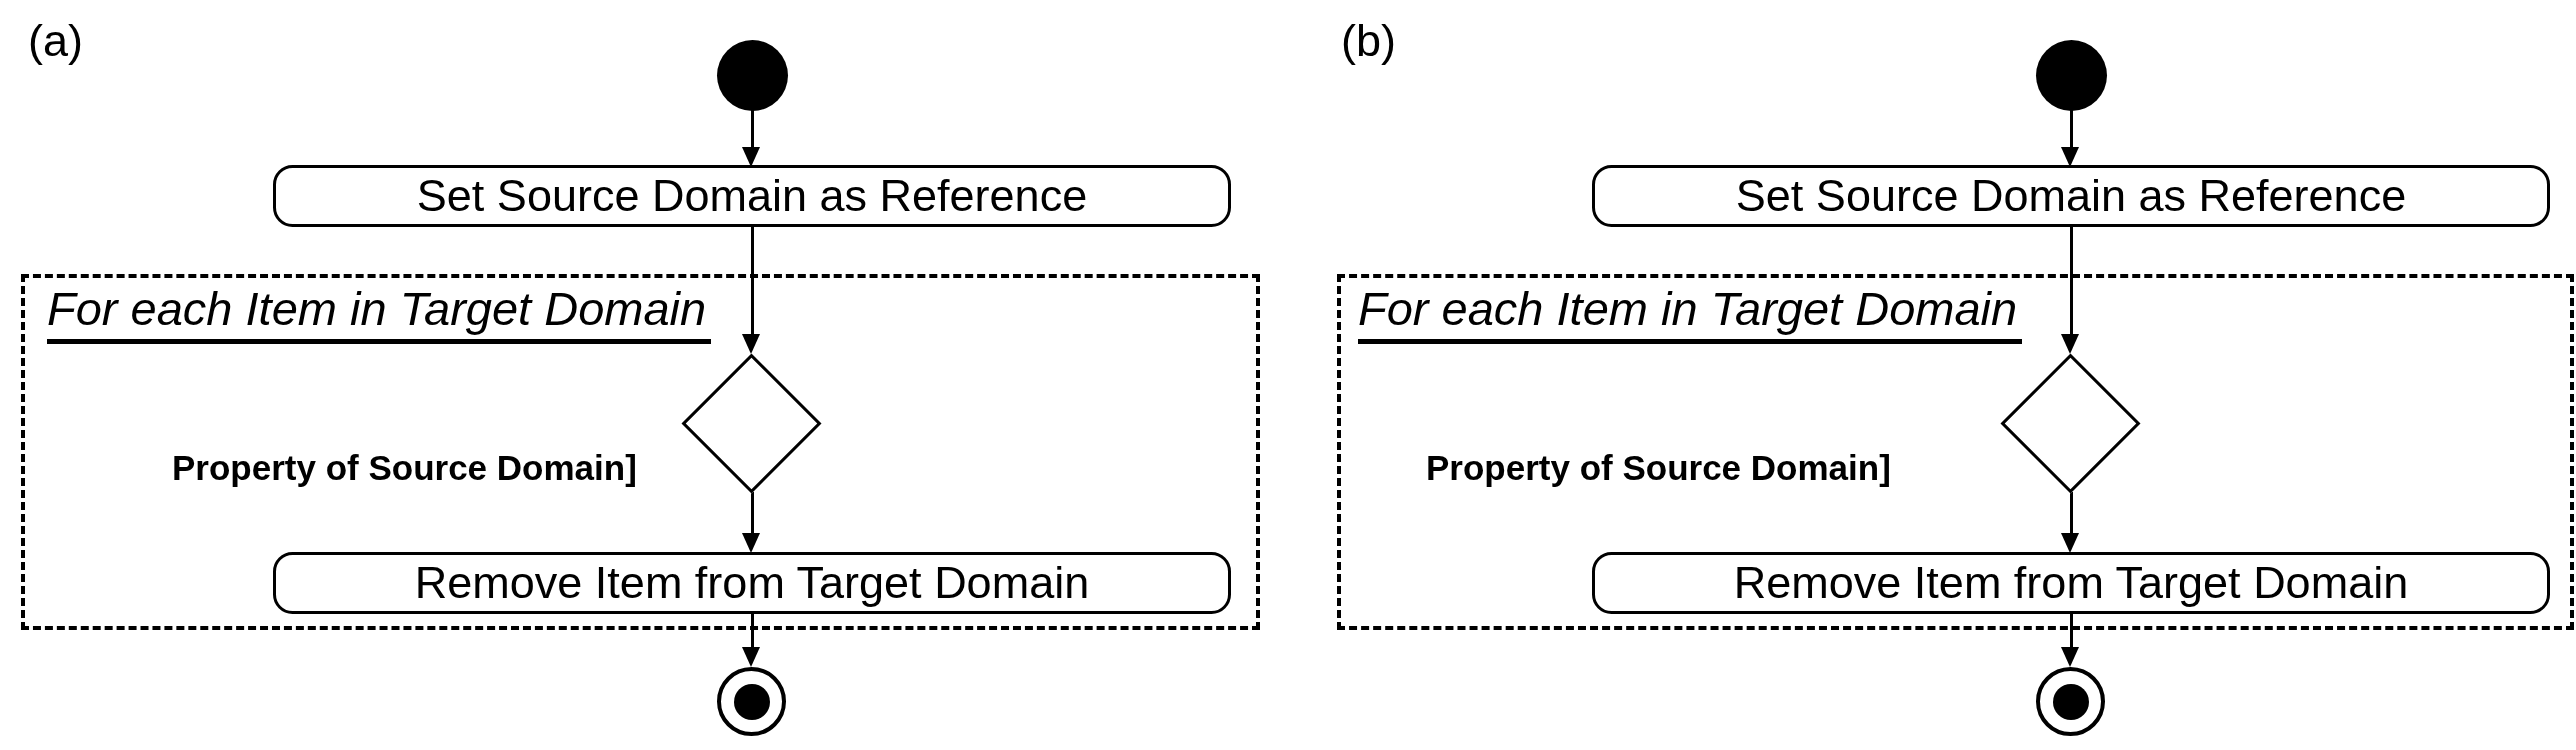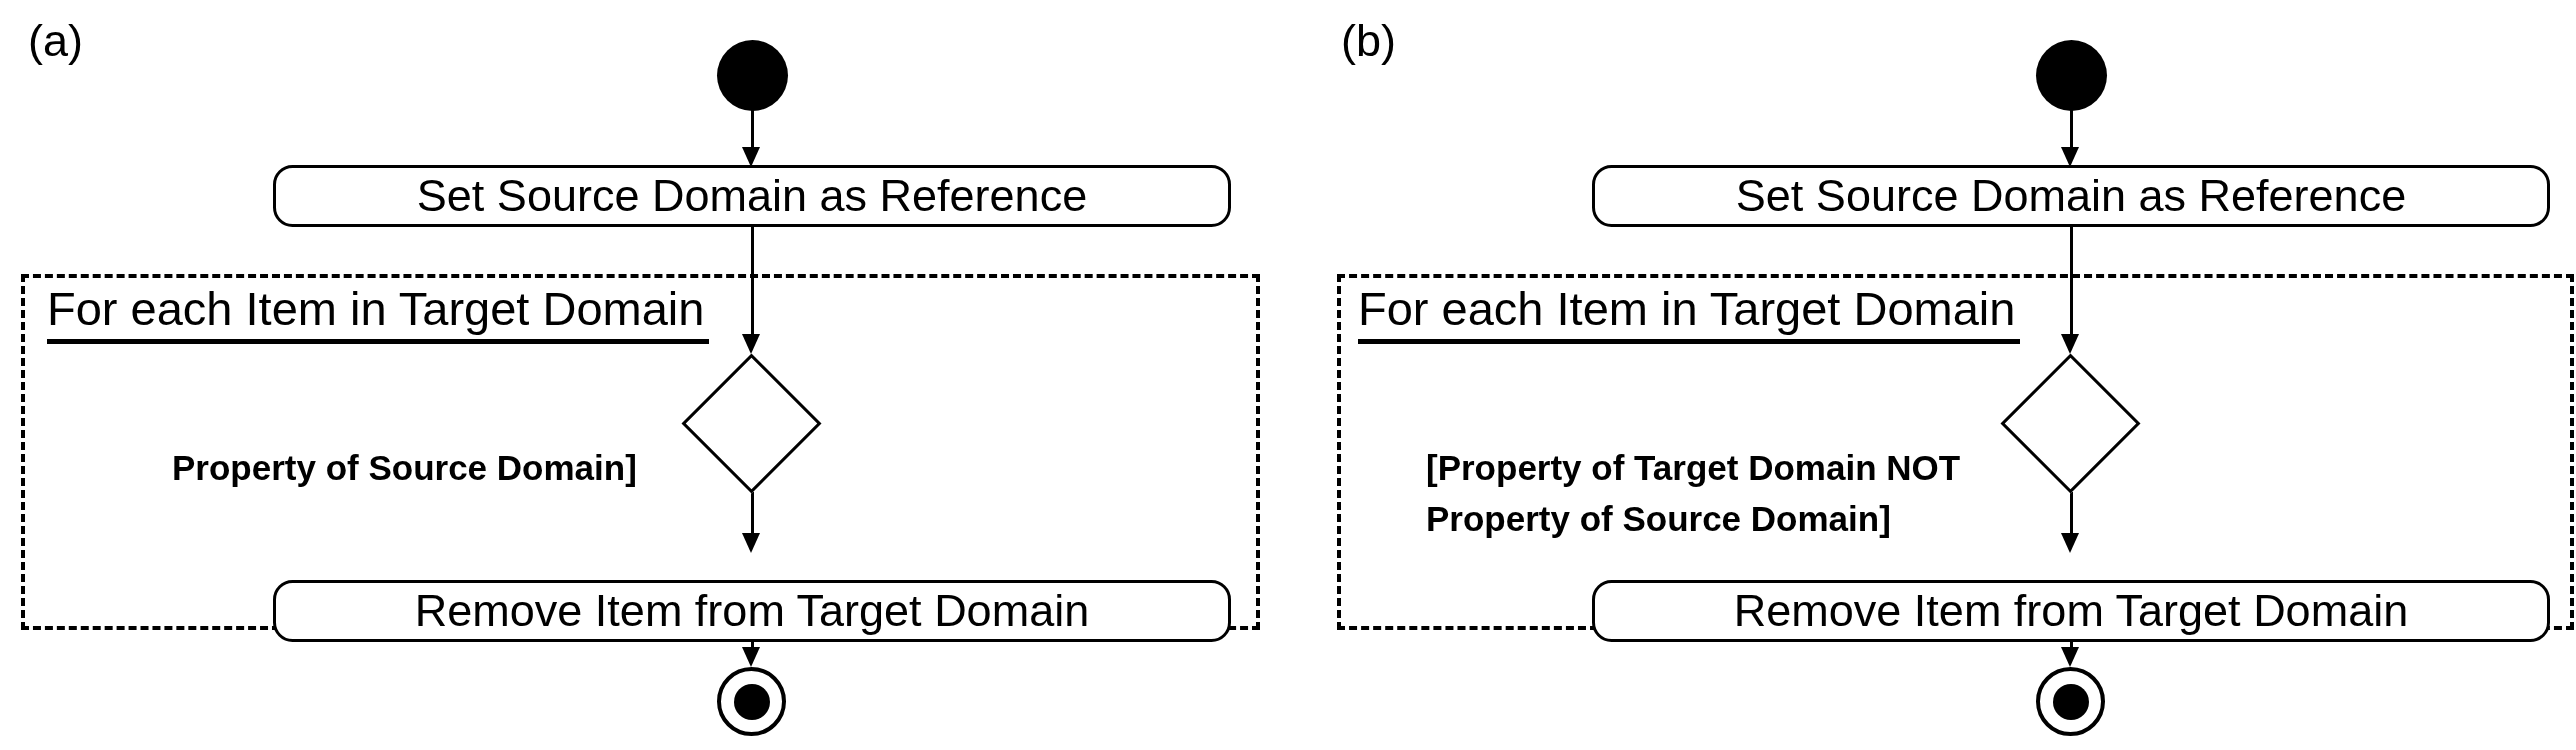--- a/index.html
+++ b/index.html
@@ -18,21 +18,21 @@
 
   
   .loop-region {
     position:absolute; left:var(--dash-l); top:274px;
     width:var(--dash-w); height:356px;
     border:4.5px dashed #000; box-sizing:border-box; background:transparent;
   }
   .loop-title {
     position:absolute; left:var(--title-l); top:284px;
     font-size:47px; line-height:50px; white-space:nowrap;
-    padding:0 4.5px 4.5px 0; border-bottom:5.3px solid #000;
+    padding:0 4.5px 4.5px 0; border-bottom:5.3px solid #000;font-style:italic;
   }
 
   
   .vline { position:absolute; left:calc(var(--cx) - 1.5px); width:3px; background:#000; }
   .seg1 { top:109px; height:41px; }
   .seg2 { top:226px; height:111px; }
   .seg3 { top:492px; height:44px; }
   .seg4 { top:613px; height:38px; }
   .arrowhead {
     position:absolute; left:calc(var(--cx) - 9.8px); width:0; height:0;
@@ -45,21 +45,21 @@
   .start-node {
     position:absolute; left:calc(var(--cx) - 35px); top:40px;
     width:71px; height:71px; border-radius:50%; background:#000;
   }
   .action-box {
     position:absolute; left:calc(var(--cx) - 479px); width:958px; height:62px;
     border:3.8px solid #000; border-radius:19.5px; box-sizing:border-box; background:#fff;
     display:flex; align-items:center; justify-content:center;
     font-size:45px; white-space:nowrap;
   }
-  .box1 { top:165px; } .box2 { top:580px; }
+  .box1 { top:165px; } .box2 { top:552px; }
   .diamond {
     position:absolute; left:calc(var(--cx) - 50px); top:374px;
     width:99px; height:99px; border:3px solid #000; box-sizing:border-box;
     background:#fff; transform:rotate(45deg);
   }
   .guard {
     position:absolute; left:var(--guard-l); top:442px;
     font-size:35px; font-weight:700; line-height:51px; white-space:nowrap;
   }
   .end-node {
@@ -128,21 +128,20 @@
 
     <div class="start-node"></div>
 
     <div class="action-box box1">
       <span>Set Source Domain as Reference</span>
     </div>
 
     <div class="diamond"></div>
 
     <div class="guard">
-      <div>[Property of Target Domain NOT</div>
       <div>Property of Source Domain]</div>
     </div>
 
     <div class="action-box box2">
       <span>Remove Item from Target Domain</span>
     </div>
 
     <div class="end-node">
       <div class="end-inner"></div>
     </div>

